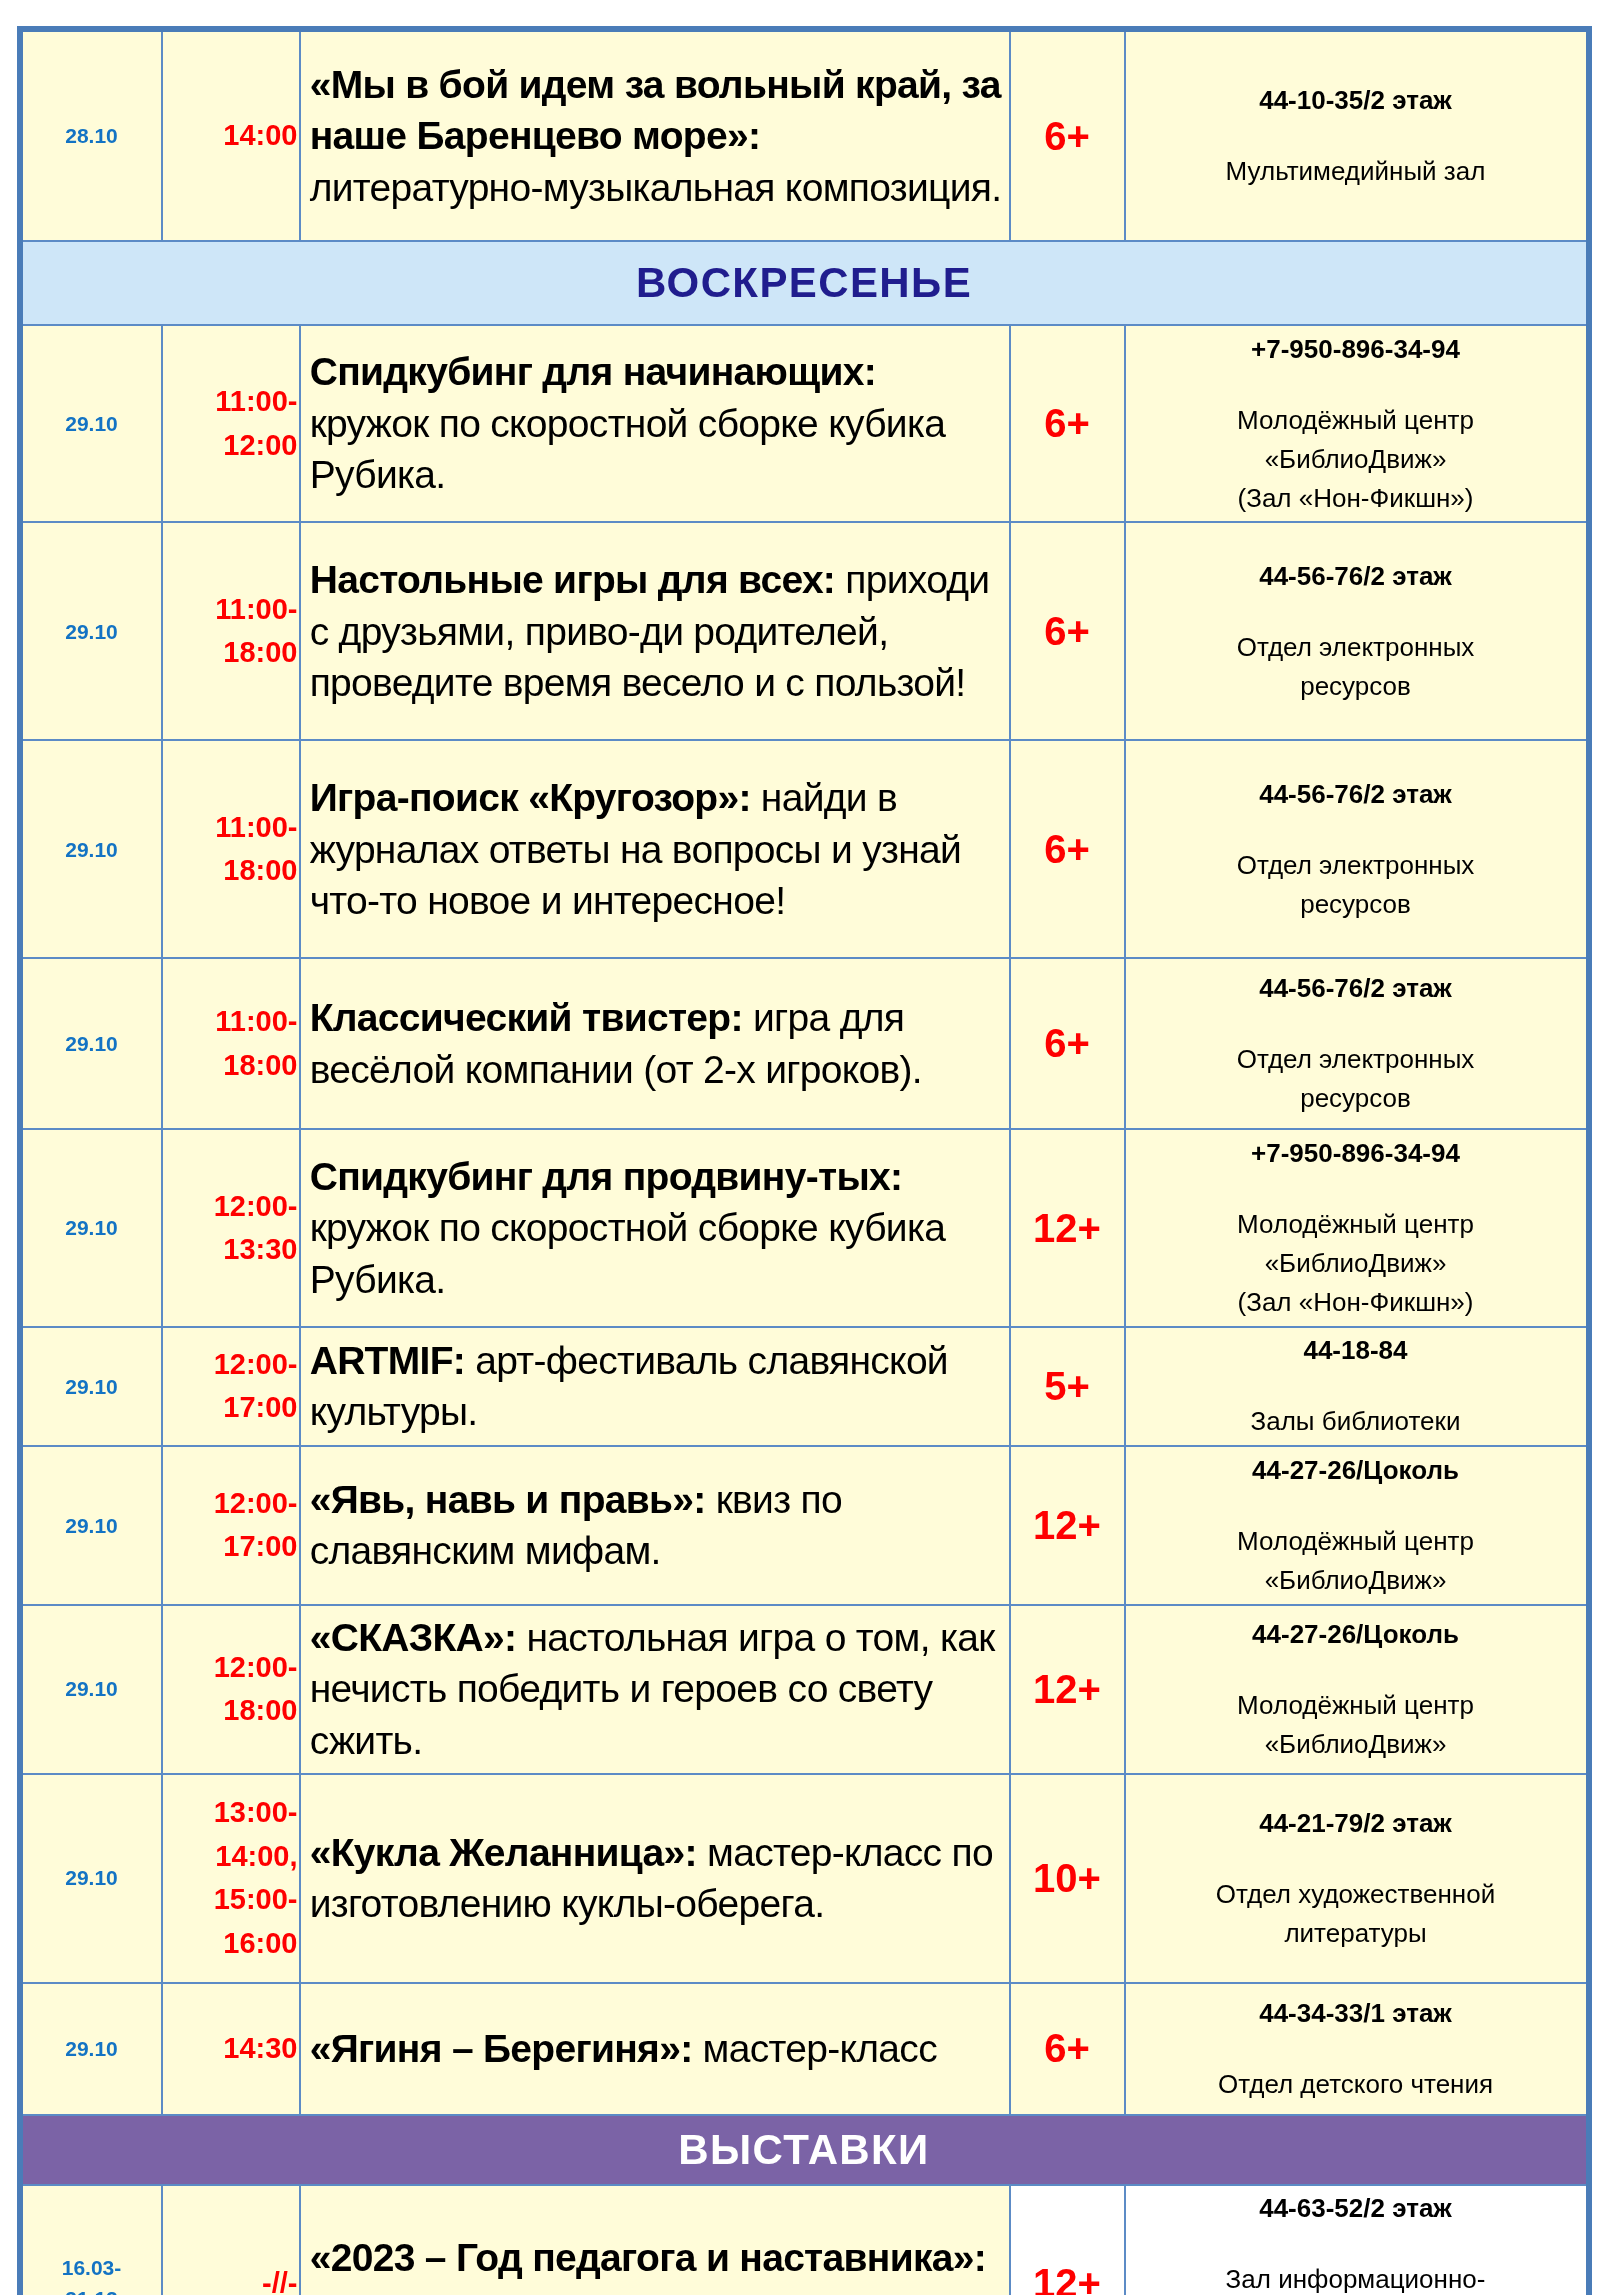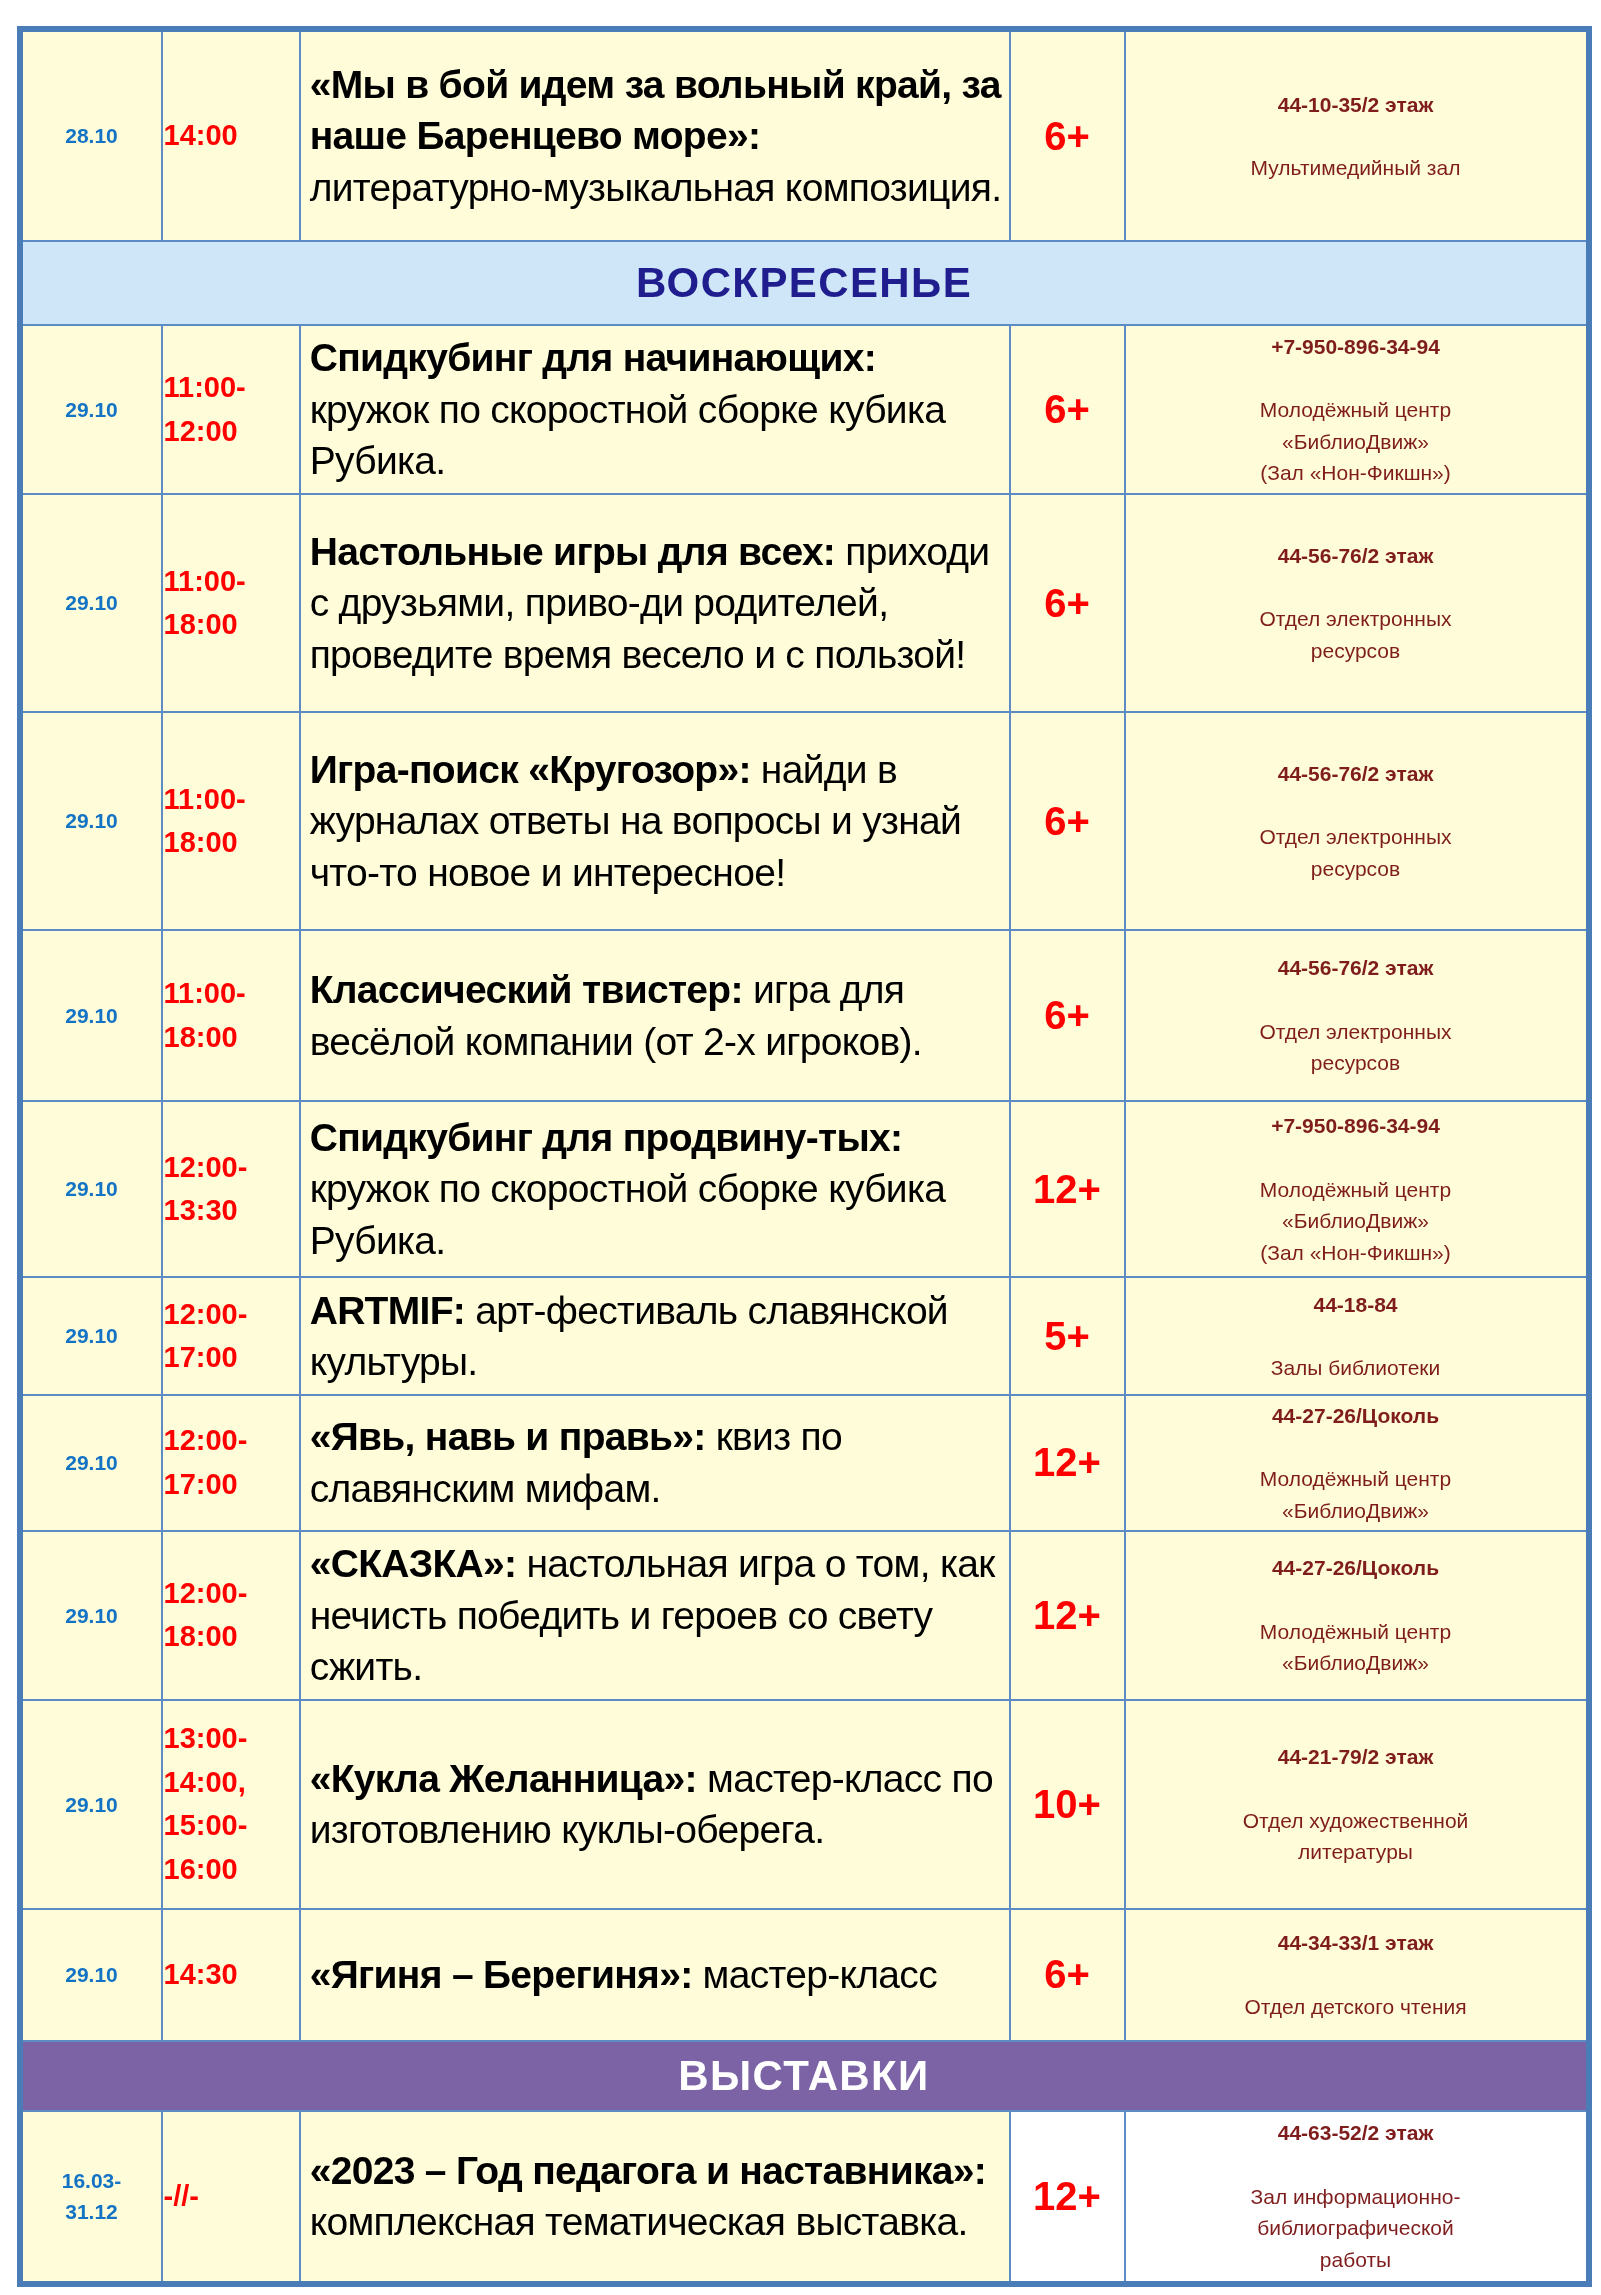--- a/index.html
+++ b/index.html
@@ -13,33 +13,33 @@
   }
   td{border:2.3px solid #5C8BC6;overflow:hidden;}
   col.c1{width:142px}col.c2{width:138px}col.c3{width:710px}col.c4{width:115px}col.c5{width:464px}
 
   td.c-date{
     color:#1373C4;font-weight:bold;font-size:21px;line-height:1.5;
     text-align:center;vertical-align:middle;white-space:pre-line;
   }
   td.c-time{
     color:#FE0000;font-weight:bold;font-size:29px;line-height:1.5;
-    text-align:left;vertical-align:middle;white-space:pre-line;
+    text-align:right;vertical-align:middle;white-space:pre-line;
   }
   td.c-desc{
     color:#000000;font-size:39px;line-height:1.32;letter-spacing:-0.7px;
     text-align:left;vertical-align:middle;padding:6.4px 6.4px 6.4px 9.2px;
   }
   td.c-desc .t{font-weight:bold;}
   td.c-age{
     color:#FE0000;font-weight:bold;font-size:40px;
     text-align:center;vertical-align:middle;
   }
   td.c-loc{
-    color:#7f1d1d;font-size:21px;line-height:1.5;
+    color:#000000;font-size:26px;line-height:1.5;
     text-align:center;vertical-align:middle;padding:3.7px 6.4px;
   }
   td.c-loc .loc-t{font-weight:bold;}
   td.c-loc .loc-x{white-space:pre-line;margin-top:32px;}
   td.band{
     text-align:center;vertical-align:middle;font-weight:bold;font-size:42px;letter-spacing:1.4px;
   }
   td.band-sun{background:#CEE6F8;color:#201D8E;}
   td.band-ex{background:#7B63A6;color:#FFFFFF;}
   td.bg-white{background:#FFFFFF;}

